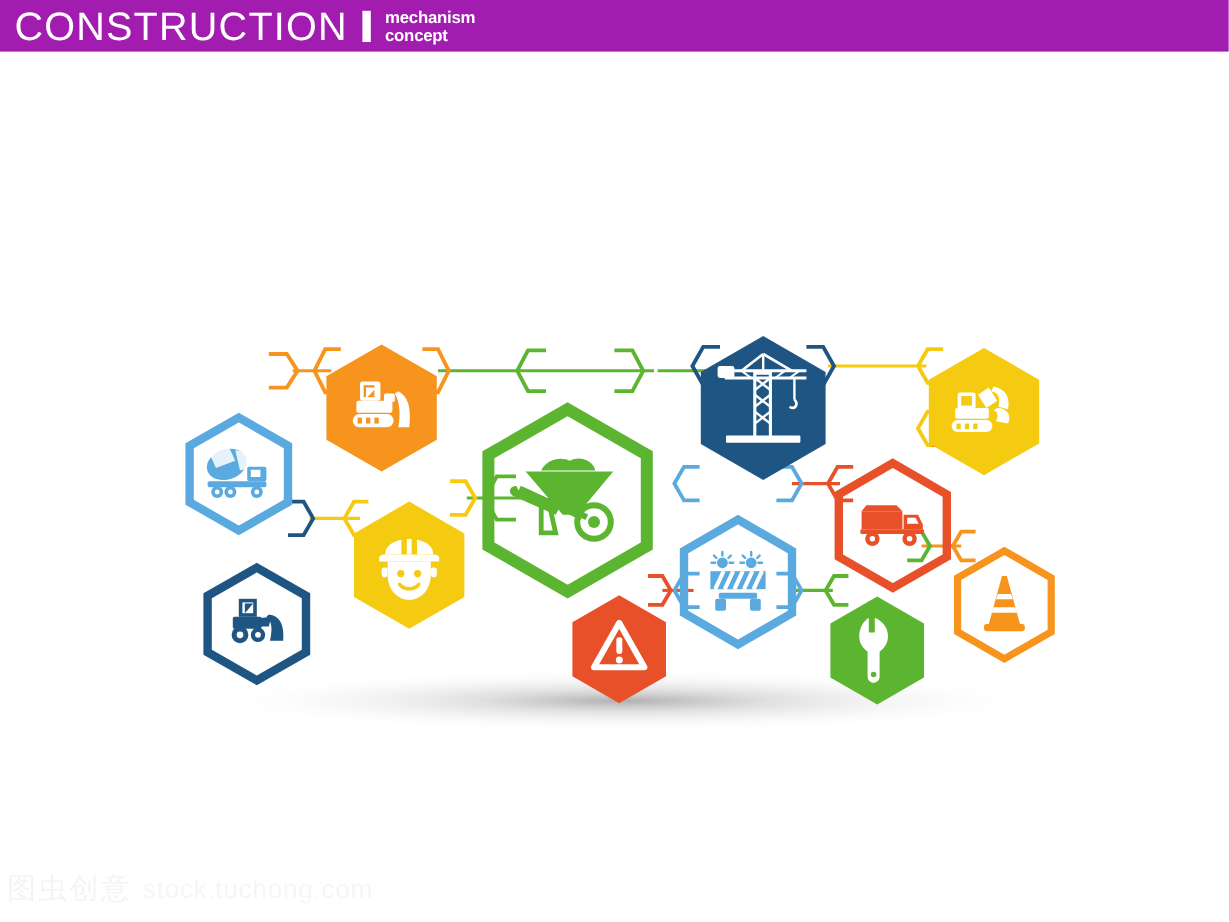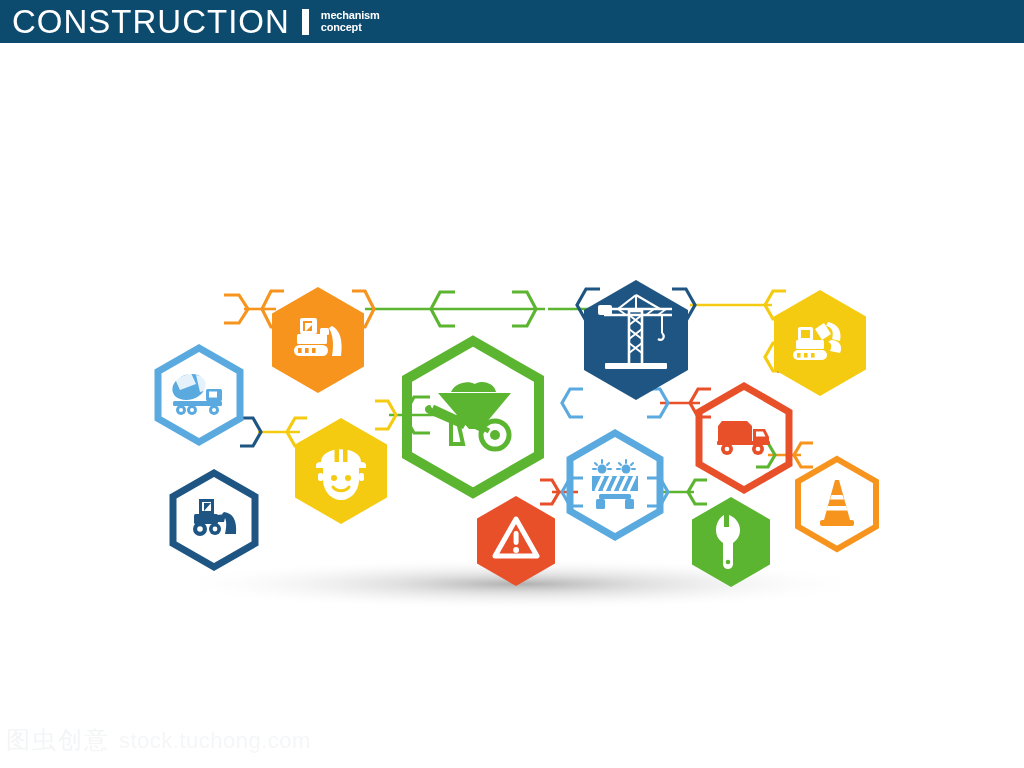--- a/index.html
+++ b/index.html
@@ -14,21 +14,21 @@
     overflow: hidden;
     font-family: "Liberation Sans", sans-serif;
   }
 
   
   #header-band {
     position: absolute;
     left: 0; top: 0;
     width: 1024px;
     height: 43px;
-    background: #0c4a6e;
+    background: #a21caf;
     display: flex;
     align-items: center;
     overflow: hidden;
   }
   #header-title {
     color: #ffffff;
     font-size: 33px;
     font-weight: 300;
     letter-spacing: 1.0px;
     line-height: 1;
@@ -45,21 +45,21 @@
   }
   #header-sub {
     margin-left: 12px;
     display: flex;
     flex-direction: column;
     justify-content: center;
     line-height: 1.05;
   }
   #header-sub span {
     color: #ffffff;
-    font-size: 11px;
+    font-size: 14px;
     font-weight: bold;
     letter-spacing: -0.2px;
     white-space: nowrap;
   }
 
   
   #stage {
     position: absolute;
     left: 0; top: 43px;
     width: 1024px;

